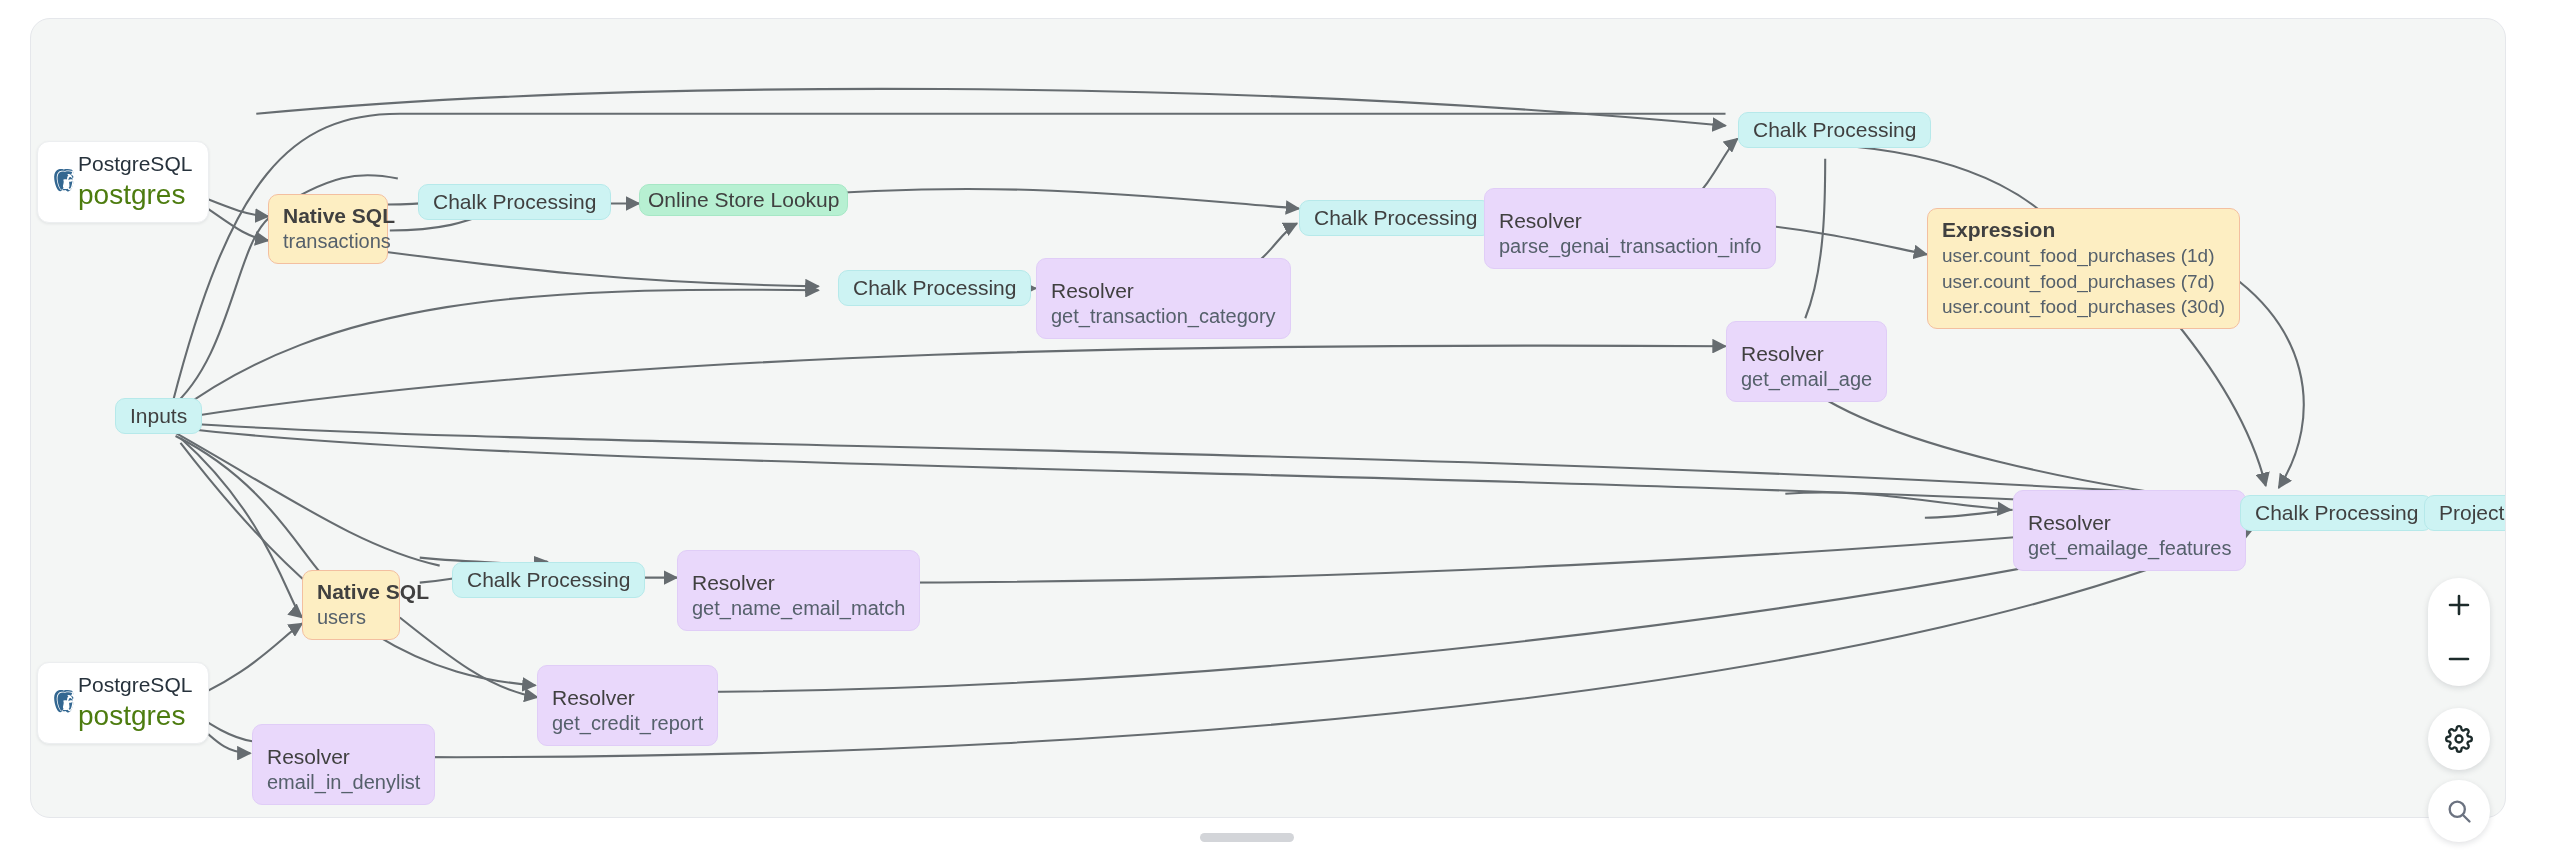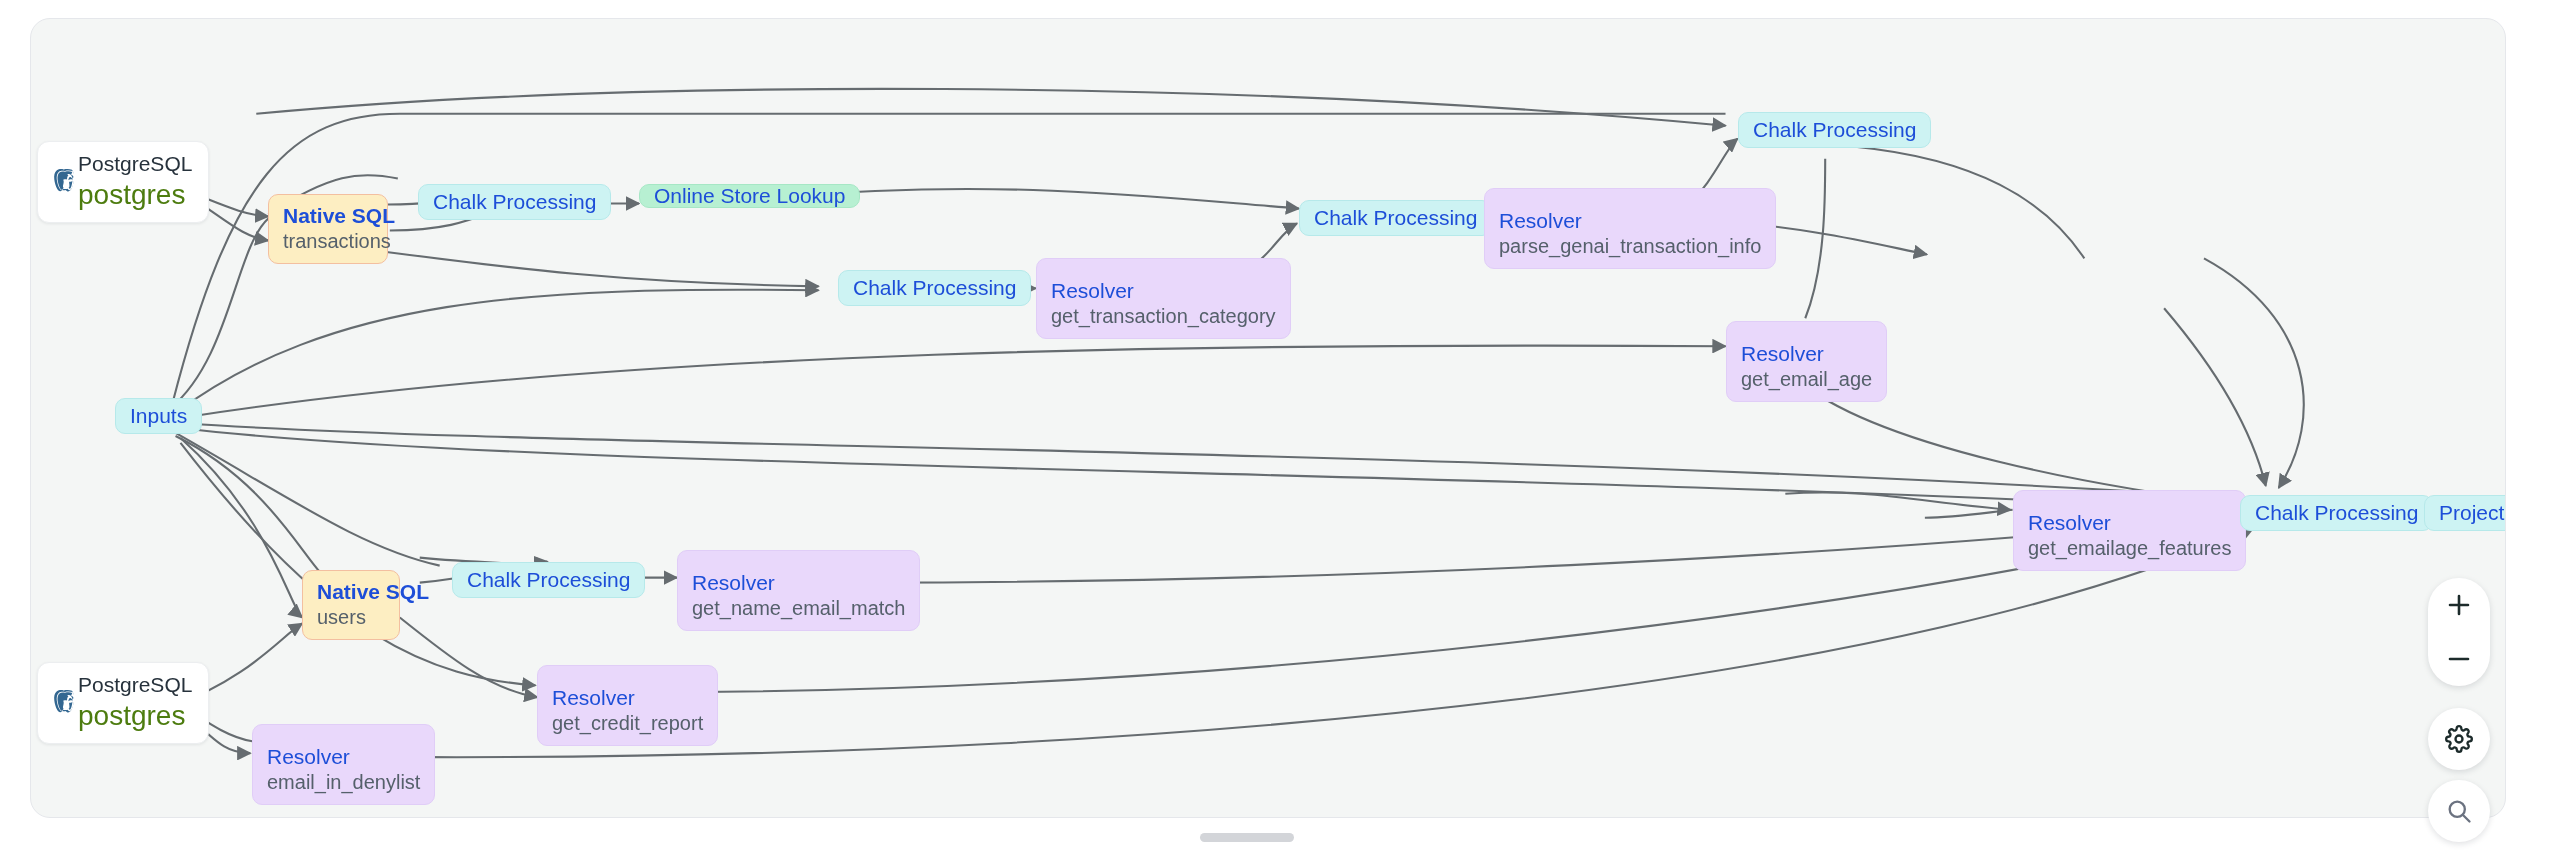--- a/index.html
+++ b/index.html
@@ -29,41 +29,41 @@
   .node{
     position:absolute;
     box-sizing:border-box;
     border-radius:10px;
     display:flex;
     flex-direction:column;
     justify-content:center;
     line-height:1.25;
     white-space:nowrap;
   }
-  .node .title{font-size:21px;color:#1d4ed8;}
+  .node .title{font-size:21px;color:#404040;}
   .node .sub{font-size:20px;color:#55606b;}
 
   
   .n-cyan{
     background:#cdf3f3;
     border:1px solid #b6e9ea;
     color:#27323c;
     padding:0 14px;
     height:36px;
     justify-content:center;
     align-items:flex-start;
   }
   .n-cyan .title{font-size:21px;}
 
   
   .n-green{
     background:#b7f0d2;
     border:1px solid #a6e7c5;
-    padding:0 14px;
-    height:24px;
+    padding:0 8px;
+    height:32px;
     align-items:flex-start;
     justify-content:center;
   }
 
   
   .n-purple{
     background:#e9d8fb;
     border:1px solid #e0cdf7;
     padding:19px 14px 9px 14px;
   }
@@ -261,20 +261,26 @@
 
     <div class="node n-purple" style="left:1453px;top:169px;">
       <span class="title">Resolver</span>
       <span class="sub">parse_genai_transaction_info</span>
     </div>
 
     <div class="node n-cyan" style="left:1707px;top:93px;">
       <span class="title">Chalk Processing</span>
     </div>
 
+    <div class="node n-yellow" style="left:1896px;top:189px;">
+      <span class="title">Expression</span>
+      <span class="expr-line">user.count_food_purchases (1d)</span>
+      <span class="expr-line">user.count_food_purchases (7d)</span>
+      <span class="expr-line">user.count_food_purchases (30d)</span>
+    </div>
 
     <div class="node n-purple" style="left:1695px;top:302px;">
       <span class="title">Resolver</span>
       <span class="sub">get_email_age</span>
     </div>
 
     <div class="node n-purple" style="left:1982px;top:471px;">
       <span class="title">Resolver</span>
       <span class="sub">get_emailage_features</span>
     </div>

